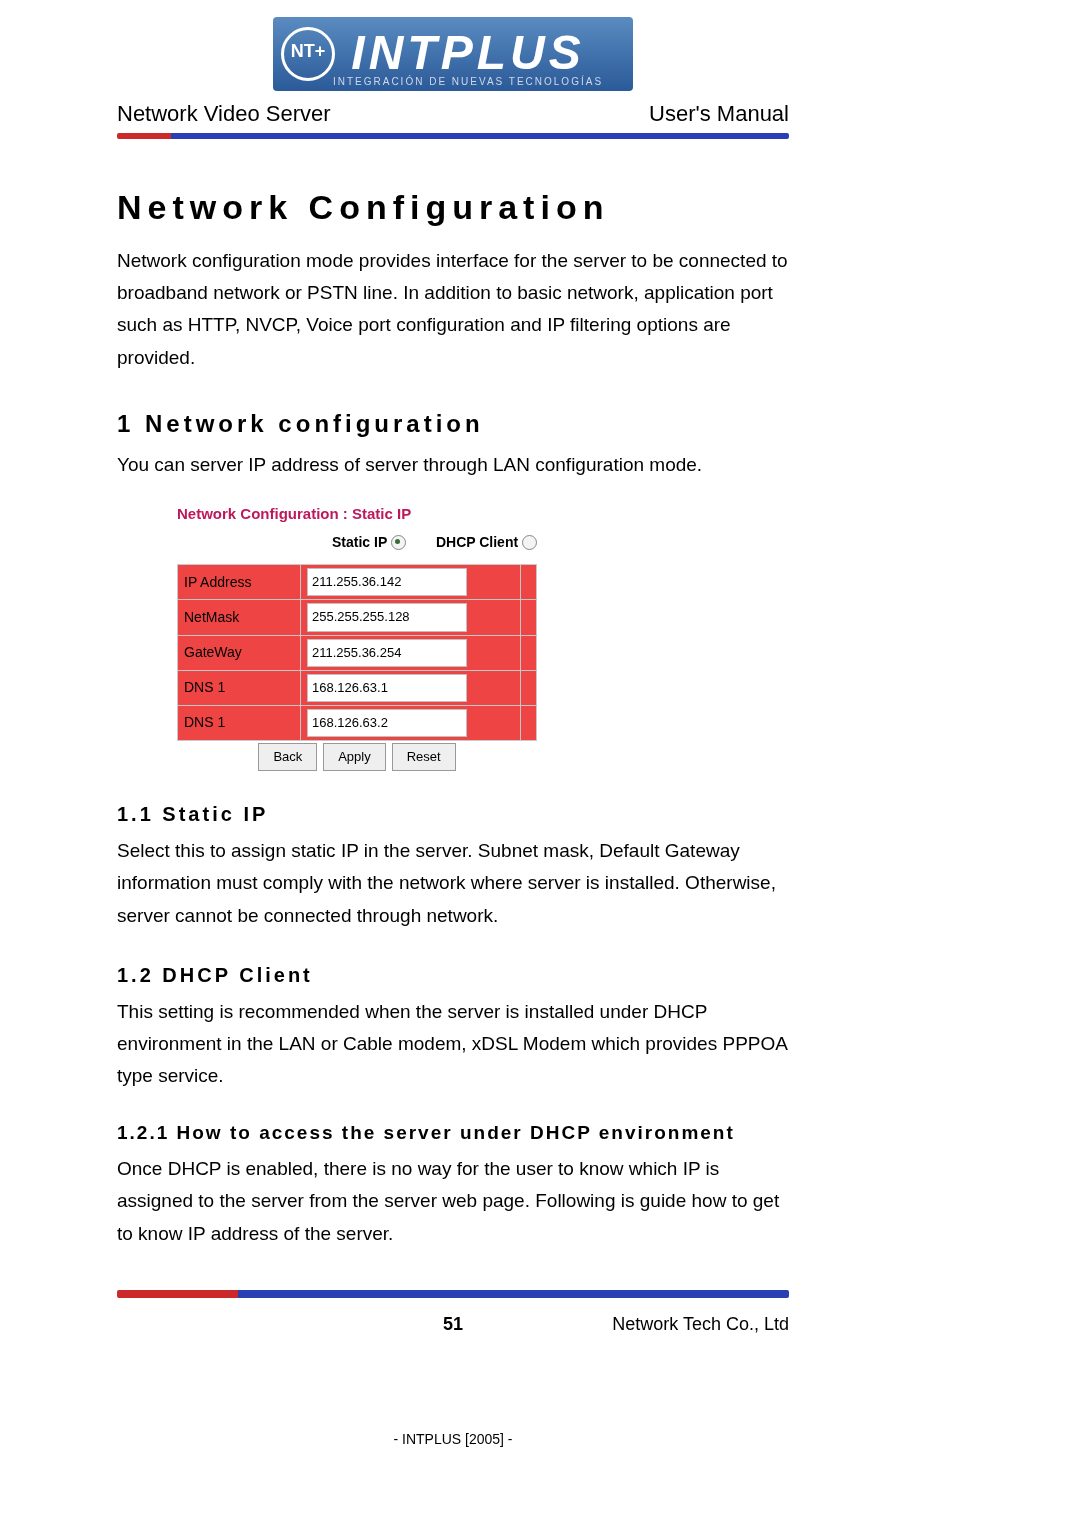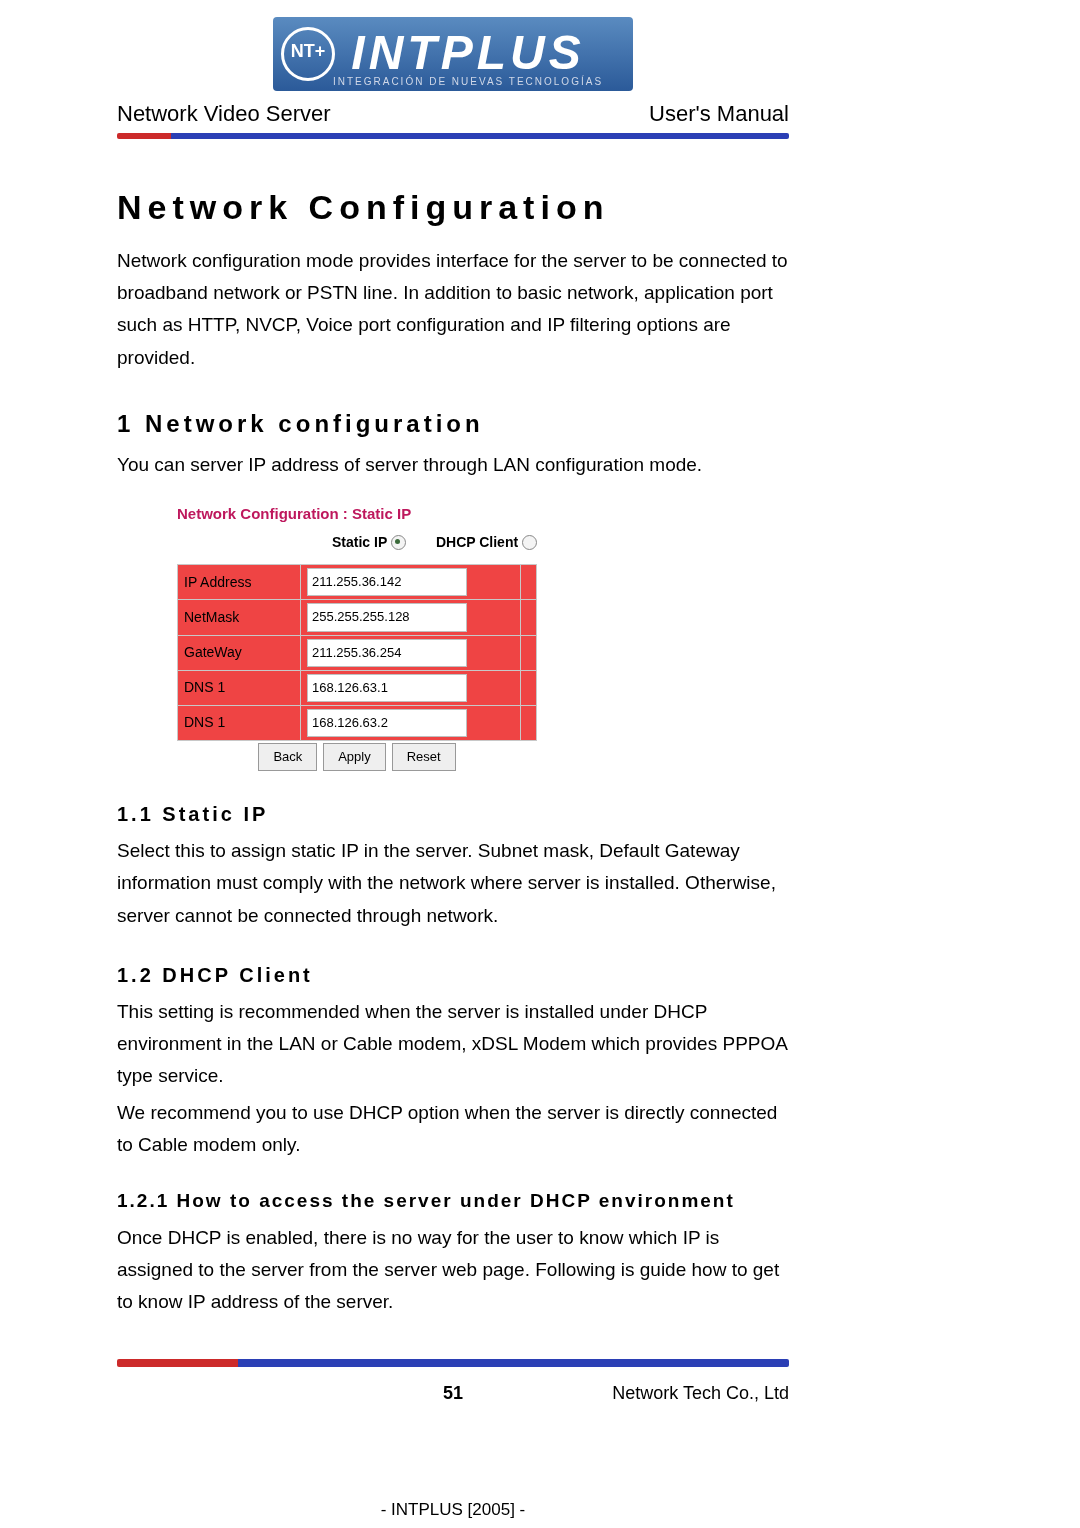--- a/index.html
+++ b/index.html
@@ -175,21 +175,21 @@
   }
   .footer-row {
     display: flex;
     justify-content: space-between;
     padding: 6px 110px;
     font-size: 18px;
   }
   .page-num { font-weight: bold; margin: 0 auto; }
   .copyright {
     text-align: center;
-    font-size: 17px;
+    font-size: 14px;
     margin-top: 90px;
     padding-bottom: 40px;
   }
 </style>
 </head>
 <body>
 
 <div class="page">
 
   <div class="logo-wrap">
@@ -259,21 +259,20 @@
         <span class="btn">Apply</span>
         <span class="btn">Reset</span>
       </div>
     </div>
 
     <h3 class="sub">1.1 Static IP</h3>
     <p>Select this to assign static IP in the server. Subnet mask, Default Gateway information must comply with the network where server is installed. Otherwise, server cannot  be connected through network.</p>
 
     <h3 class="sub">1.2 DHCP Client</h3>
     <p>This setting is recommended when the server is installed under DHCP environment in the LAN or Cable modem, xDSL Modem which provides PPPOA type service.</p>
-    <p>We recommend you to use DHCP option when the server is directly connected to Cable modem only.</p>
 
     <h4 class="subsub">1.2.1 How to access the server under DHCP environment</h4>
     <p>Once DHCP is enabled, there is no way for the user to know which IP is assigned to the server from the server web page. Following is guide how to get to know IP address of the server.</p>
   </div>
 
   <div class="footer-rule"></div>
   <div class="footer-row">
     <span style="width:200px"></span>
     <span class="page-num">51</span>
     <span style="width:200px; text-align:right">Network Tech Co., Ltd</span>

